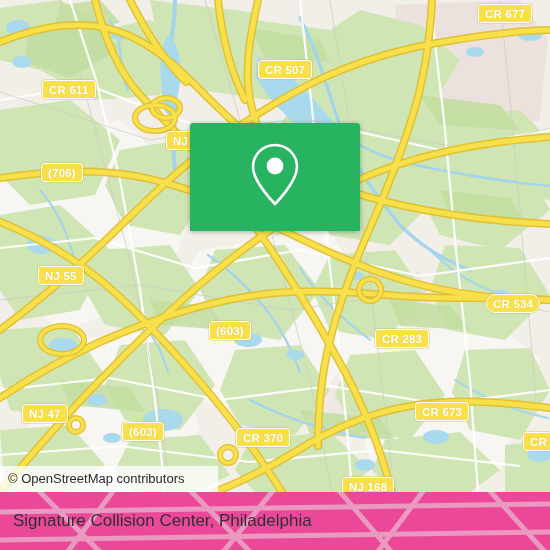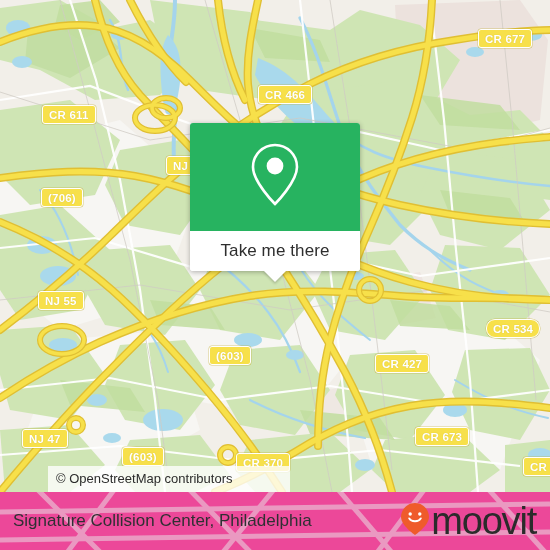--- a/index.html
+++ b/index.html
@@ -40,38 +40,36 @@
     color: #ffffff;
     font-size: 11.5px;
     font-weight: bold;
     line-height: 16px;
     height: 19px;
     padding: 1px 6px 0 6px;
     white-space: nowrap;
     letter-spacing: 0.2px;
     text-shadow: 0 0 1px rgba(140,120,10,.35);
     box-shadow: 0 0 0 0.5px rgba(190,170,40,.55);
-    margin-top: 25px;
   }
 
   
   .attribution {
     position: absolute;
     left: 0;
     top: 466px;
     height: 26px;
-    width: 242px;
+    width: 218px;
     background: rgba(255,255,255,0.78);
     color: #2b2b2b;
     font-size: 13px;
     line-height: 26px;
     padding-left: 8px;
     box-sizing: border-box;
     white-space: nowrap;
-    margin-left: 48px;
   }
 
   
   .callout {
     position: absolute;
     left: 190px;
     top: 123px;
     width: 170px;
     border-radius: 3px;
     box-shadow: 0 1px 5px rgba(0,0,0,0.30);
@@ -306,49 +304,45 @@
           <ellipse cx="166" cy="108" rx="14" ry="10"></ellipse>
           <ellipse cx="155" cy="118" rx="20" ry="13"></ellipse>
           <circle cx="370" cy="290" r="11"></circle>
           <circle cx="228" cy="455" r="8"></circle>
           <circle cx="76" cy="425" r="7"></circle>
         </g>
       </g>
     </svg>
 
     <div class="shield" style="left:478px; top:4px;">CR 677</div>
-    <div class="shield" style="left:258px; top:60px;">CR 466</div>
+    <div class="shield" style="left:258px; top:60px;">CR 507</div>
     <div class="shield" style="left:42px;  top:80px;">CR 611</div>
     <div class="shield" style="left:41px;  top:163px;">(706)</div>
     <div class="shield" style="left:166px; top:131px;">NJ</div>
     <div class="shield" style="left:38px;  top:266px;">NJ 55</div>
     <div class="shield" style="left:486px; top:294px;border-radius:9px;">CR 534</div>
     <div class="shield" style="left:209px; top:321px;">(603)</div>
-    <div class="shield" style="left:375px; top:329px;">CR 427</div>
+    <div class="shield" style="left:375px; top:329px;">CR 283</div>
     <div class="shield" style="left:22px;  top:404px;">NJ 47</div>
     <div class="shield" style="left:415px; top:402px;">CR 673</div>
     <div class="shield" style="left:122px; top:422px;">(603)</div>
     <div class="shield" style="left:236px; top:428px;">CR 370</div>
     <div class="shield" style="left:523px; top:432px;">CR 7</div>
     <div class="shield" style="left:342px; top:477px;">NJ 168</div>
 
     <div class="attribution">© OpenStreetMap contributors</div>
 
     <div class="callout">
       <div class="callout-top">
         <span>
           <svg width="52" height="66" viewBox="0 0 52 66" xmlns="http://www.w3.org/2000/svg">
             <path d="M26 3 C13.8 3 4 12.8 4 25 C4 40 26 62 26 62 C26 62 48 40 48 25 C48 12.8 38.2 3 26 3 Z" fill="none" stroke="#ffffff" stroke-width="2.6"></path>
             <circle cx="26" cy="24" r="8.4" fill="#ffffff"></circle>
           </svg>
         </span>
-      </div>
-      <div class="callout-bottom">
-        <span class="callout-label">Take me there</span>
-        <span class="callout-tail"></span>
       </div>
     </div>
   </div>
 
   <div class="footer">
     <svg class="footer-lines" width="550" height="58" viewBox="0 0 550 58" xmlns="http://www.w3.org/2000/svg">
       <g stroke="#e9e9e9" stroke-width="5" fill="none">
         <path d="M30,-10 L110,70"></path>
         <path d="M120,-10 L60,70"></path>
         <path d="M180,-12 L260,70"></path>
@@ -356,26 +350,15 @@
         <path d="M330,-12 L400,70"></path>
         <path d="M430,-10 L370,70"></path>
         <path d="M480,-12 L545,60"></path>
         <path d="M0,20 L550,12"></path>
         <path d="M0,48 L550,40"></path>
       </g>
     </svg>
 
     <div class="place-name">Signature Collision Center, Philadelphia</div>
 
-    <div class="moovit-logo">
-      <span>
-        <svg width="30" height="34" viewBox="0 0 30 34" xmlns="http://www.w3.org/2000/svg">
-          <path d="M15 1 C7.3 1 1 7.3 1 15 C1 23.5 15 33 15 33 C15 33 29 23.5 29 15 C29 7.3 22.7 1 15 1 Z" fill="#ef5b2b"></path>
-          <circle cx="10.2" cy="12" r="1.7" fill="#ffffff"></circle>
-          <circle cx="19.8" cy="12" r="1.7" fill="#ffffff"></circle>
-          <path d="M9.2 16.4 C11.2 20.2 18.8 20.2 20.8 16.4" fill="none" stroke="#ffffff" stroke-width="1.9" stroke-linecap="round"></path>
-        </svg>
-      </span>
-      <span style="font-size:38px; color:#2b2b2b; letter-spacing:-1.2px; margin-left:1px; line-height:38px;">moovit</span>
-    </div>
   </div>
 
 </div>
 
 </body></html>

